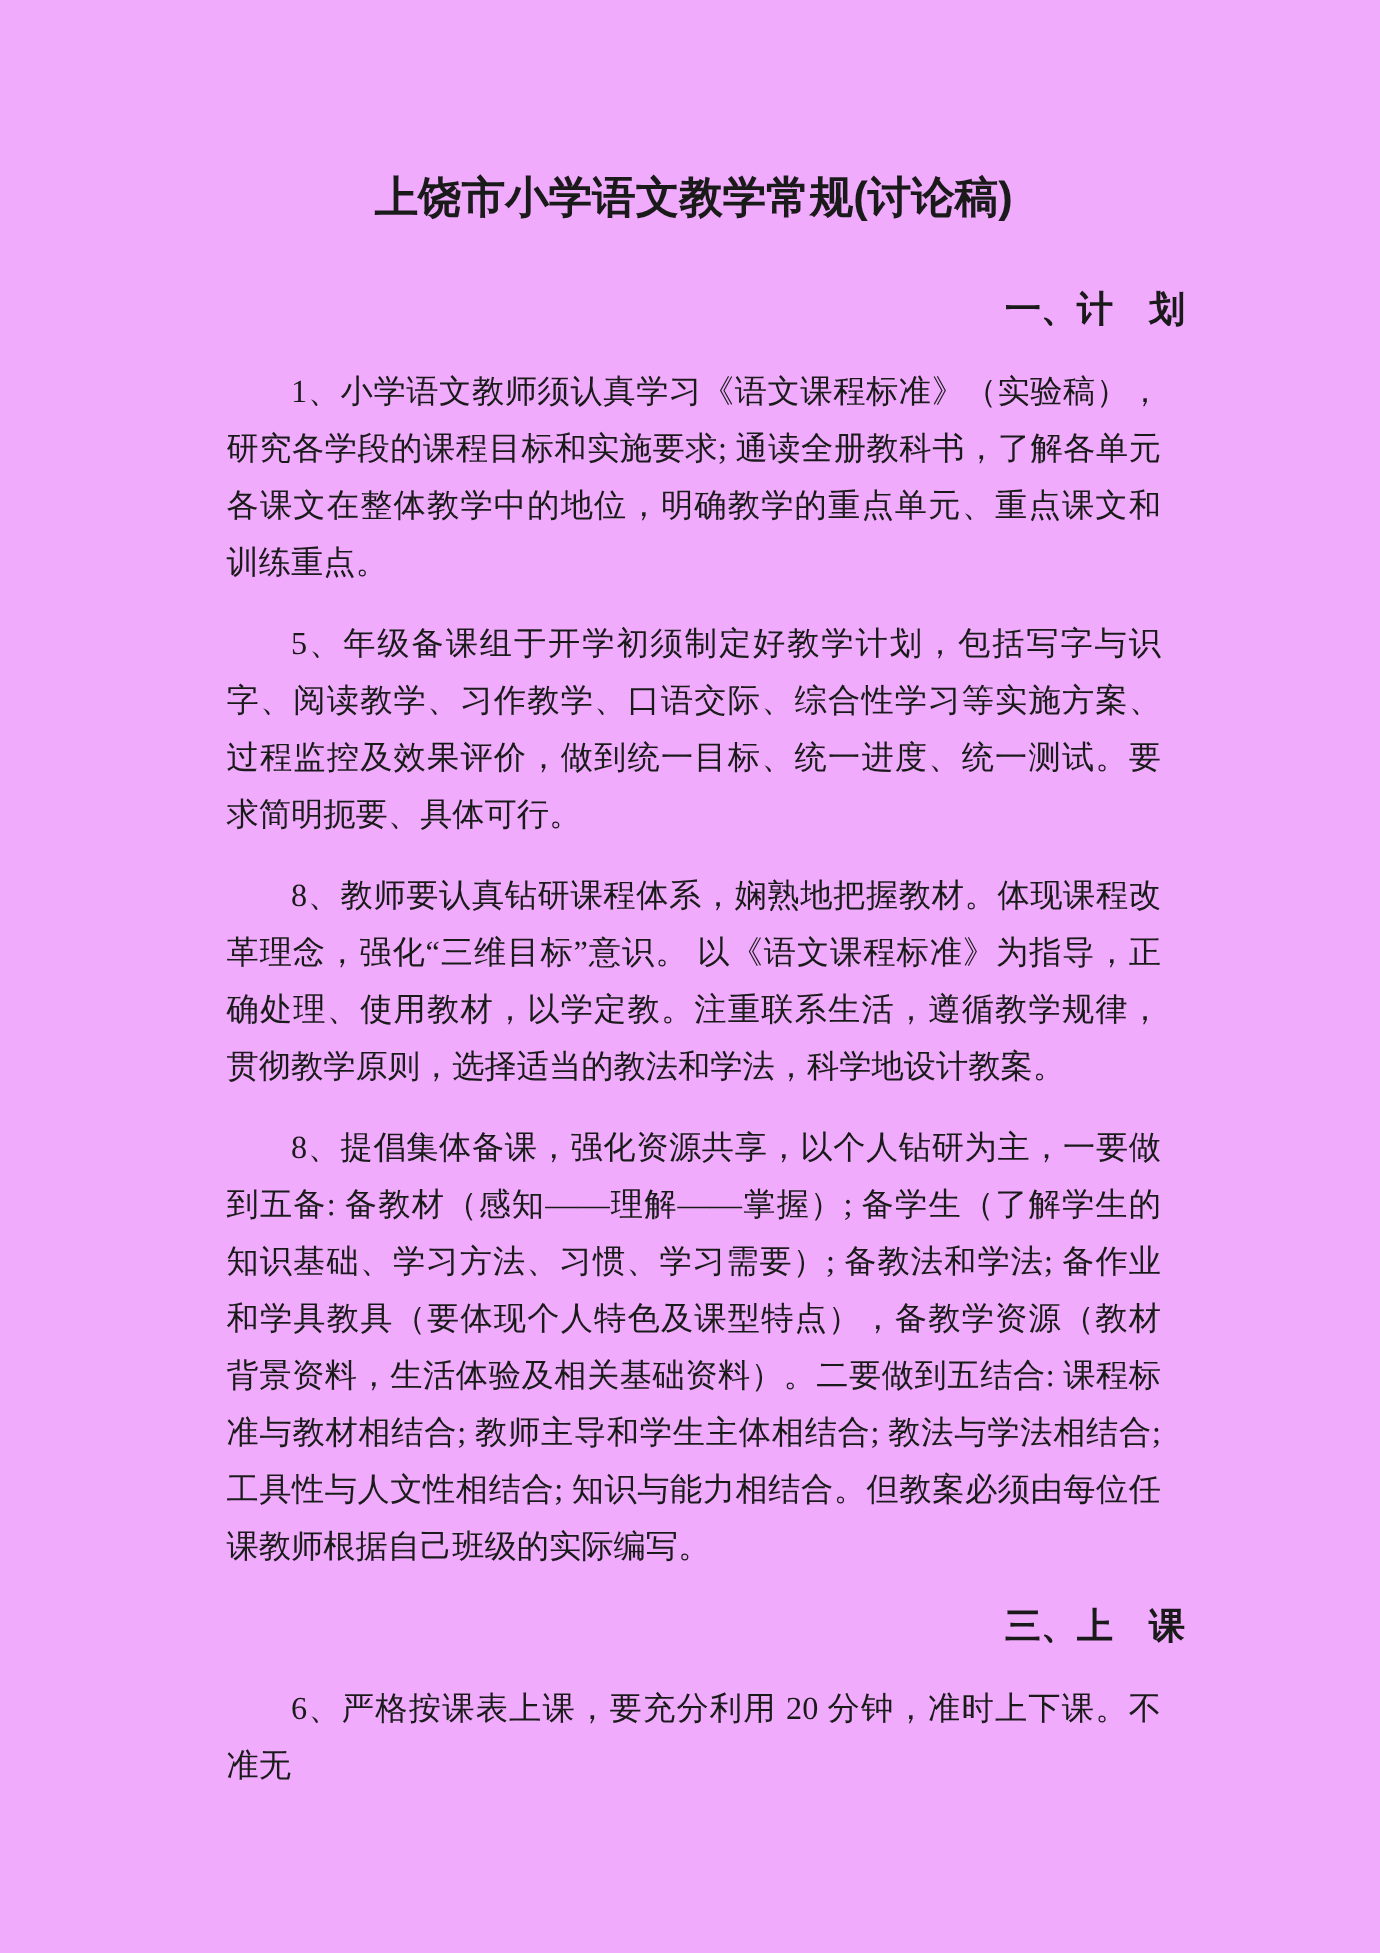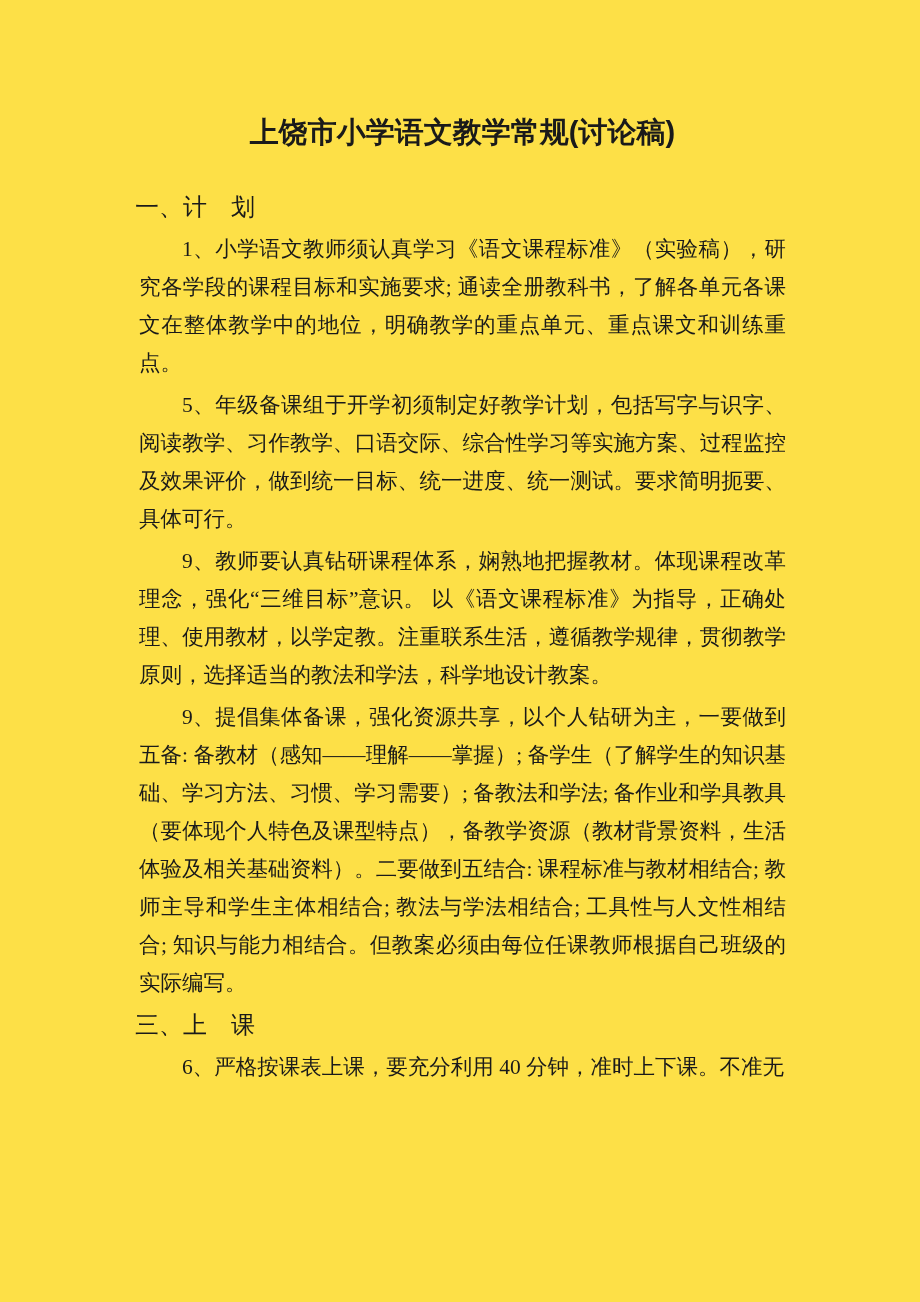--- a/index.html
+++ b/index.html
@@ -5,63 +5,63 @@
   html, body {
     margin: 0;
     padding: 0;
     background: #ffffff;
   }
   .page {
     position: relative;
     width: 920px;
     height: 1302px;
     box-sizing: border-box;
-    background: #fde047;
+    background: #f0abfc;
     color: #1a1a1a;
     padding: 112px 130px 0 135px;
     overflow: hidden;
   }
   .doc-title {
     font-family: "Liberation Sans", "DejaVu Sans", sans-serif;
     font-size: 29px;
     font-weight: bold;
     line-height: 40px;
     text-align: center;
     margin: 0;
     white-space: nowrap;
   }
   .section-heading {
     font-family: "Liberation Serif", "DejaVu Serif", serif;
     font-size: 24px;
-    font-weight: normal;
+    font-weight: bold;
     line-height: 38px;
-    text-align: left;
+    text-align: right;
     margin: 4px 0;
   }
   #doc-sections > .section-heading:first-child {
     margin-top: 36px;
   }
   .doc-paragraph {
     font-family: "Liberation Serif", "DejaVu Serif", serif;
     font-size: 21.5px;
     line-height: 38px;
     text-align: justify;
     text-justify: inter-character;
     text-indent: 2em;
-    margin: 4px;
+    margin: 16px;
     word-break: break-all;
   }
 </style>
 </head>
 <body>
 
 <div class="page">
   <h1 class="doc-title">上饶市小学语文教学常规(讨论稿)</h1>
   <div id="doc-sections">
       <h2 class="section-heading">一、计　划</h2>
       <p class="doc-paragraph">1、小学语文教师须认真学习《语文课程标准》（实验稿），研究各学段的课程目标和实施要求; 通读全册教科书，了解各单元各课文在整体教学中的地位，明确教学的重点单元、重点课文和训练重点。</p>
       <p class="doc-paragraph">5、年级备课组于开学初须制定好教学计划，包括写字与识字、阅读教学、习作教学、口语交际、综合性学习等实施方案、过程监控及效果评价，做到统一目标、统一进度、统一测试。要求简明扼要、具体可行。</p>
-      <p class="doc-paragraph">9、教师要认真钻研课程体系，娴熟地把握教材。体现课程改革理念，强化“三维目标”意识。 以《语文课程标准》为指导，正确处理、使用教材，以学定教。注重联系生活，遵循教学规律，贯彻教学原则，选择适当的教法和学法，科学地设计教案。</p>
-      <p class="doc-paragraph">9、提倡集体备课，强化资源共享，以个人钻研为主，一要做到五备: 备教材（感知——理解——掌握）; 备学生（了解学生的知识基础、学习方法、习惯、学习需要）; 备教法和学法; 备作业和学具教具（要体现个人特色及课型特点），备教学资源（教材背景资料，生活体验及相关基础资料）。二要做到五结合: 课程标准与教材相结合; 教师主导和学生主体相结合; 教法与学法相结合; 工具性与人文性相结合; 知识与能力相结合。但教案必须由每位任课教师根据自己班级的实际编写。</p>
+      <p class="doc-paragraph">8、教师要认真钻研课程体系，娴熟地把握教材。体现课程改革理念，强化“三维目标”意识。 以《语文课程标准》为指导，正确处理、使用教材，以学定教。注重联系生活，遵循教学规律，贯彻教学原则，选择适当的教法和学法，科学地设计教案。</p>
+      <p class="doc-paragraph">8、提倡集体备课，强化资源共享，以个人钻研为主，一要做到五备: 备教材（感知——理解——掌握）; 备学生（了解学生的知识基础、学习方法、习惯、学习需要）; 备教法和学法; 备作业和学具教具（要体现个人特色及课型特点），备教学资源（教材背景资料，生活体验及相关基础资料）。二要做到五结合: 课程标准与教材相结合; 教师主导和学生主体相结合; 教法与学法相结合; 工具性与人文性相结合; 知识与能力相结合。但教案必须由每位任课教师根据自己班级的实际编写。</p>
       <h2 class="section-heading">三、上　课</h2>
-      <p class="doc-paragraph">6、严格按课表上课，要充分利用 40 分钟，准时上下课。不准无</p>
+      <p class="doc-paragraph">6、严格按课表上课，要充分利用 20 分钟，准时上下课。不准无</p>
     </div>
 </div>
 
 </body></html>

